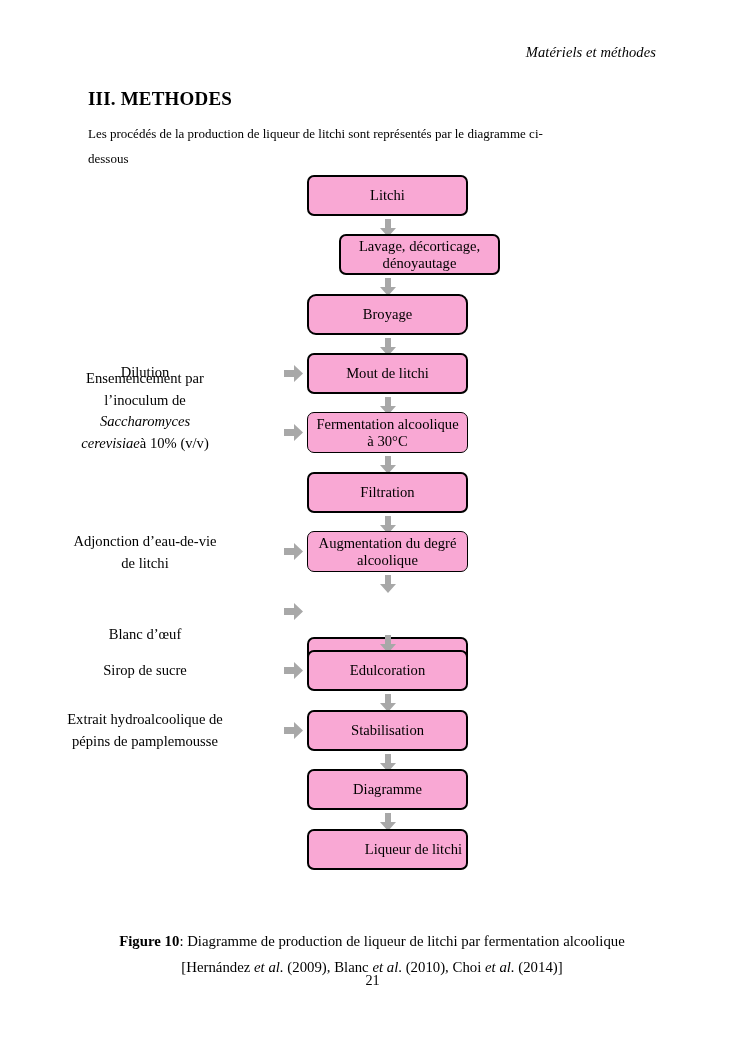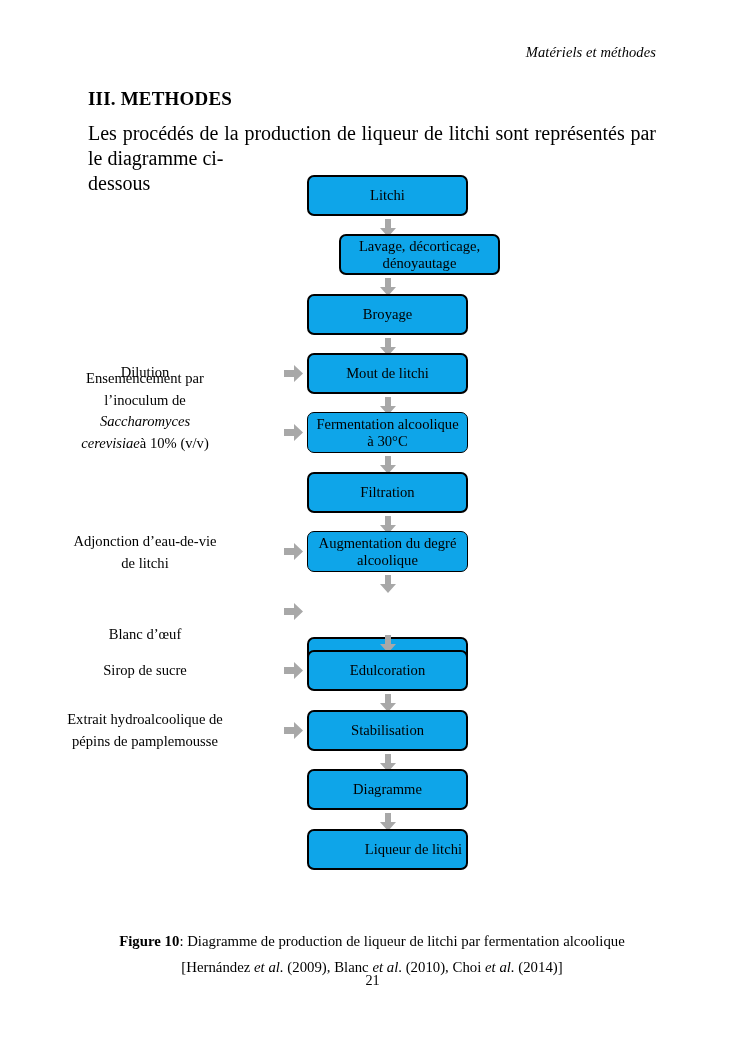--- a/index.html
+++ b/index.html
@@ -41,21 +41,21 @@
     font-weight: bold;
     letter-spacing: 0.2px;
   }
 
   
   .intro {
     position: absolute;
     top: 121px;
     left: 88px;
     width: 568px;
-    font-size: 20px;
+    font-size: 13px;
     line-height: 25px;
     text-align: justify;
     text-justify: inter-word;
   }
   .intro .line1 { display: block; }
   .intro .line2 { display: block; }
 
   
   .flow {
     position: absolute;
@@ -66,21 +66,21 @@
   }
 
   .node {
     position: absolute;
     left: 307px;
     width: 161px;
     height: 41px;
     box-sizing: border-box;
     border: 2.4px solid #000000;
     border-radius: 7px;
-    background: #0ea5e9;
+    background: #f9a8d4;
     display: flex;
     align-items: center;
     justify-content: center;
     text-align: center;
     font-size: 14.6px;
     line-height: 17px;
     padding: 0 4px;
   }
   .node.thin { border-width: 1.7px; }
 
@@ -170,21 +170,21 @@
         <span>Lavage, décorticage,</span><br>
         <span>dénoyautage</span>
       </span>
     </div>
     <div class="arrow-down" style="top:110px;">
       <svg viewBox="0 0 16 18">
           <path d="M5 0 H11 V9 H16 L8 18 L0 9 H5 Z" fill="currentColor"></path>
         </svg>
     </div>
 
-    <div class="node" style="top:126px;">
+    <div class="node" style="top:126px;border-radius:9px;">
       <span>Broyage</span>
     </div>
     <div class="arrow-down" style="top:170px;">
       <svg viewBox="0 0 16 18">
           <path d="M5 0 H11 V9 H16 L8 18 L0 9 H5 Z" fill="currentColor"></path>
         </svg>
     </div>
 
     <div class="node" style="top:185px;">
       <span>Mout de litchi</span>

